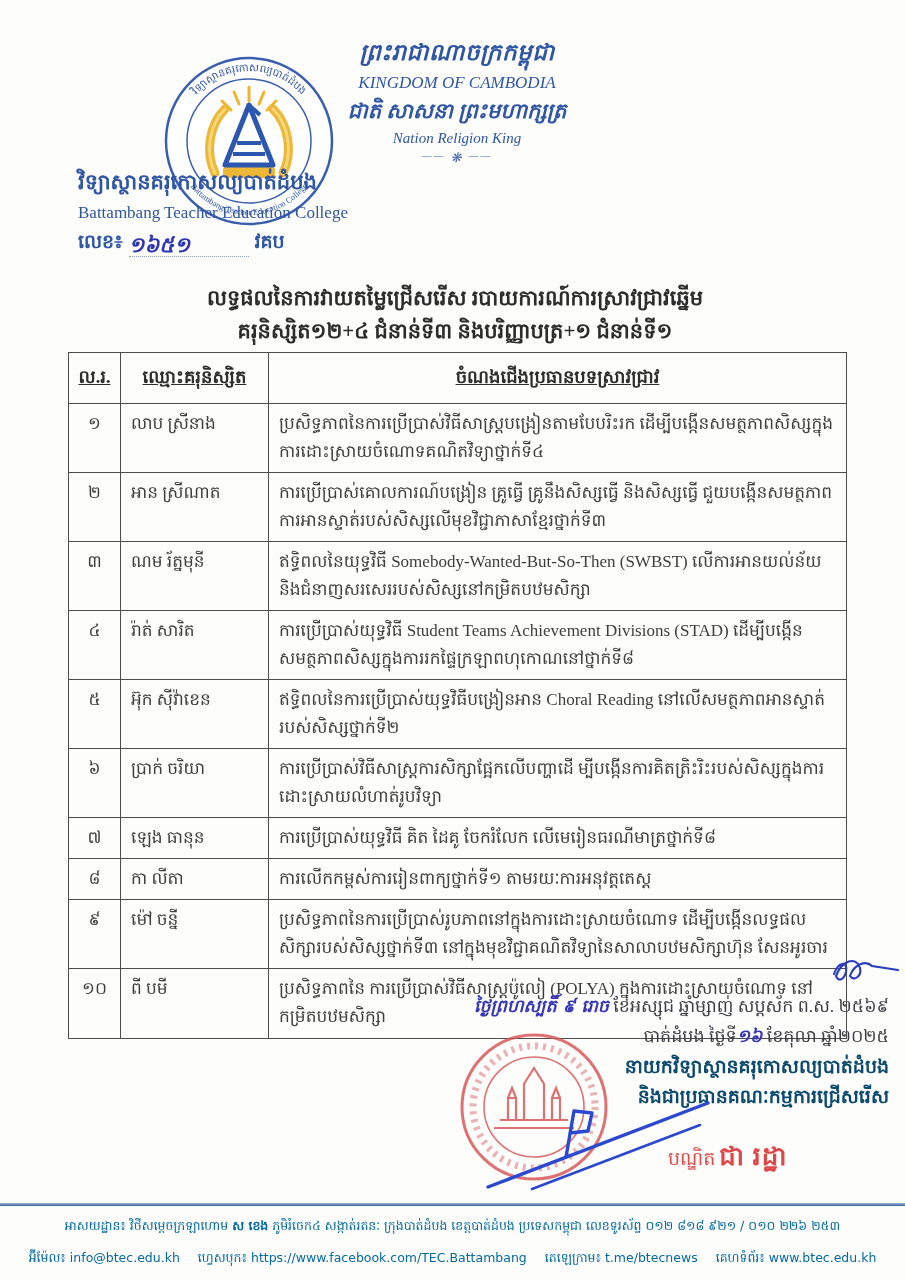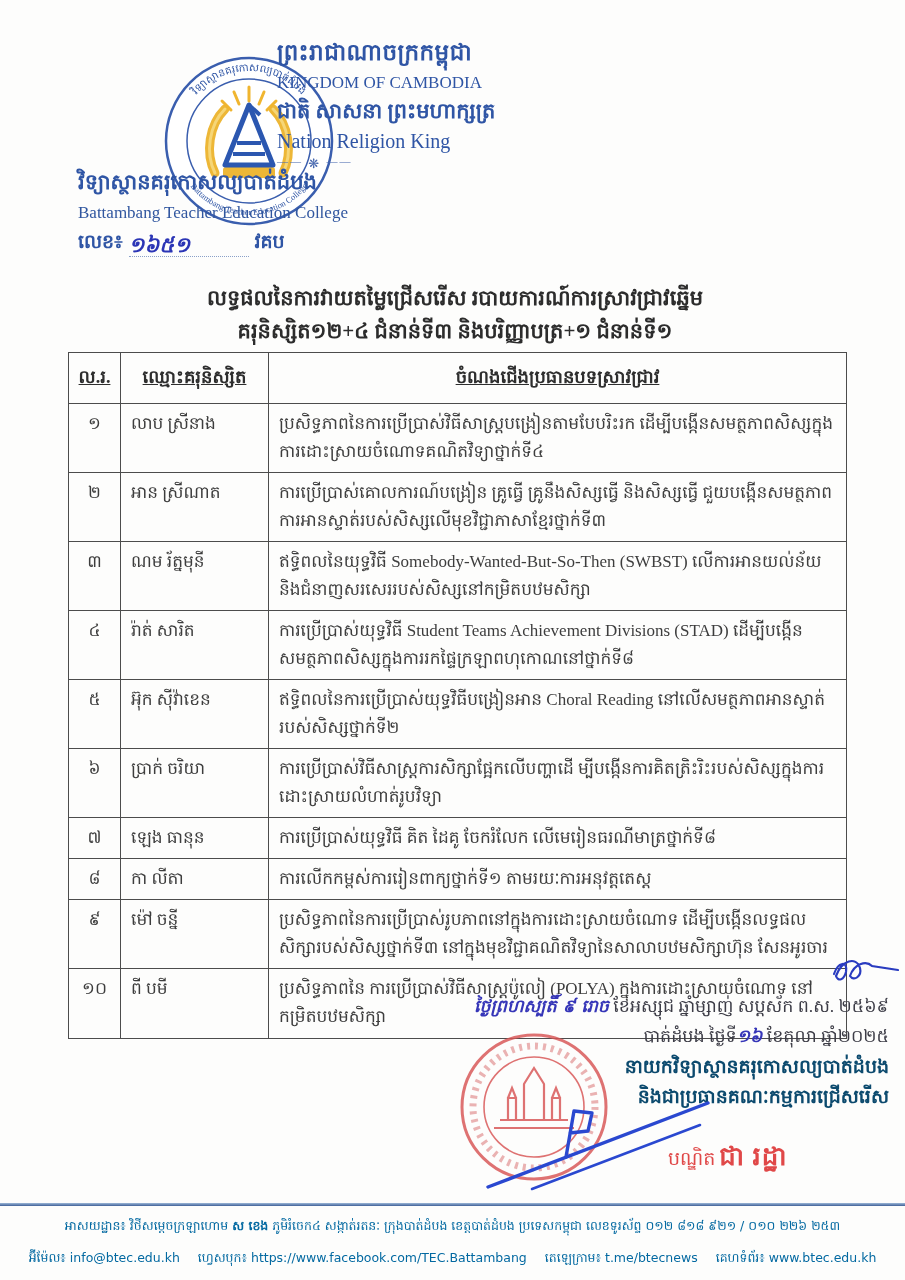--- a/index.html
+++ b/index.html
@@ -5,25 +5,25 @@
   * { margin:0; padding:0; box-sizing:border-box; }
   html,body { background:#e8e8e8; }
   .page {
     position:relative; width:905px; height:1280px; margin:0 auto;
     background:#fdfdfc; overflow:hidden;
     font-family:"Liberation Serif","DejaVu Serif",serif;
     color:#3a3a3a;
   }
   
   .logo-wrap { position:absolute; left:163px; top:55px; width:172px; height:172px; }
-  .national-block { position:absolute; left:277px; top:38px; width:360px; color:#2f55a5; }
+  .national-block { position:absolute; left:277px; top:38px; width:360px; text-align:center; color:#2f55a5;font-style:italic; }
   .kingdom-kh { font-size:23px; font-weight:bold; letter-spacing:.5px; }
   .kingdom-en { font-size:17px; margin-top:2px; }
   .motto-kh { font-size:21px; font-weight:bold; margin-top:4px; }
-  .motto-en { font-size:20px; margin-top:2px; }
+  .motto-en { font-size:15px; margin-top:2px; }
   .divider { margin-top:3px; font-size:13px; color:#4a6ab0; letter-spacing:2px; }
   .divider .dash { position:relative; top:-3px; font-size:11px; }
 
   .college-block { position:absolute; left:78px; top:168px; width:420px; color:#2f55a5; }
   .college-kh { font-size:21px; font-weight:bold; }
   .college-en { font-size:17px; margin-top:4px; color:#30569f; }
   .doc-number { font-size:19px; font-weight:bold; margin-top:6px; display:flex; align-items:flex-end; }
   .doc-number .blank {
     display:inline-block; min-width:120px; 
     border-bottom:1.5px dotted #8aa0c8; margin:0 6px;

